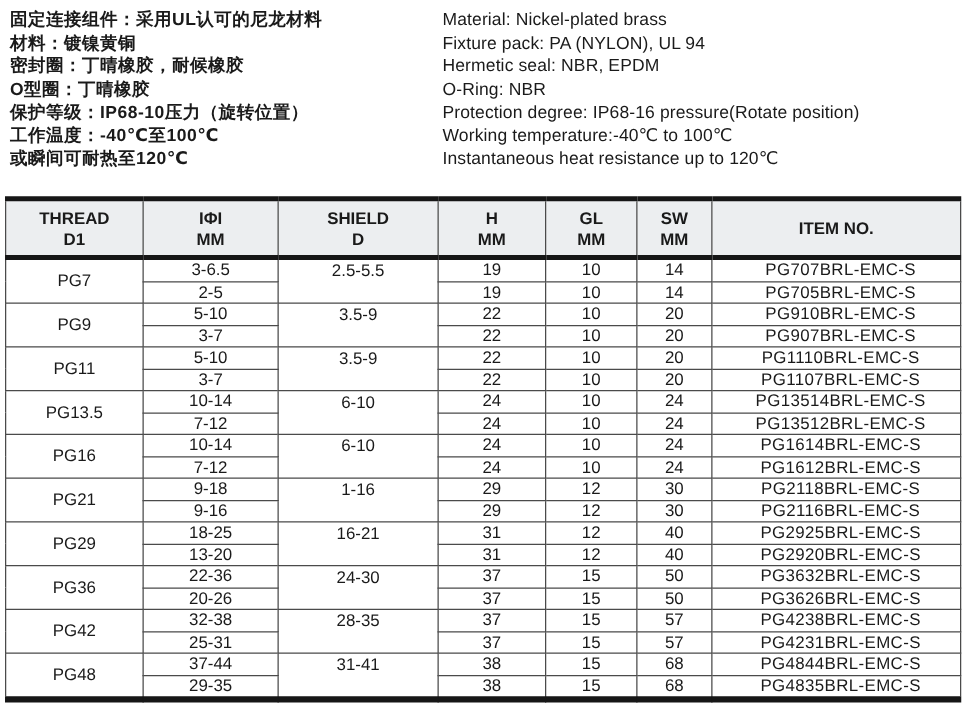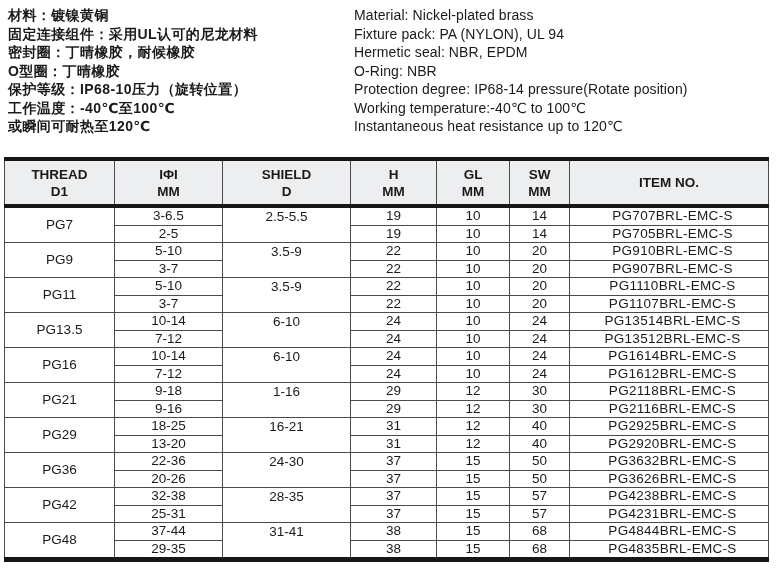--- a/index.html
+++ b/index.html
@@ -50,35 +50,35 @@
   }
   .spec-table td.c-shield { vertical-align: top; line-height: 17px; }
   .spec-table td.c-item { text-align: center; padding-left: 7px; letter-spacing: 0.3px; }
 </style>
 </head>
 <body>
 
 <div class="page">
 
   <div class="spec-block spec-cn">
+    <div class="spec-line">固定连接组件：采用UL认可的尼龙材料</div>
     <div class="spec-line">材料：镀镍黄铜</div>
-    <div class="spec-line">固定连接组件：采用UL认可的尼龙材料</div>
     <div class="spec-line">密封圈：丁晴橡胶，耐候橡胶</div>
     <div class="spec-line">O型圈：丁晴橡胶</div>
     <div class="spec-line">保护等级：IP68-10压力（旋转位置）</div>
     <div class="spec-line">工作温度：-40℃至100℃</div>
     <div class="spec-line">或瞬间可耐热至120℃</div>
   </div>
 
   <div class="spec-block spec-en">
     <div class="spec-line">Material: Nickel-plated brass</div>
     <div class="spec-line">Fixture pack: PA (NYLON), UL 94</div>
     <div class="spec-line">Hermetic seal: NBR, EPDM</div>
     <div class="spec-line">O-Ring: NBR</div>
-    <div class="spec-line">Protection degree: IP68-14 pressure(Rotate position)</div>
+    <div class="spec-line">Protection degree: IP68-16 pressure(Rotate position)</div>
     <div class="spec-line">Working temperature:-40℃ to 100℃</div>
     <div class="spec-line">Instantaneous heat resistance up to 120℃</div>
   </div>
 
   <table class="spec-table">
     <colgroup>
       <col style="width:110px">
         <col style="width:108px">
         <col style="width:128px">
       <col style="width:86px">

